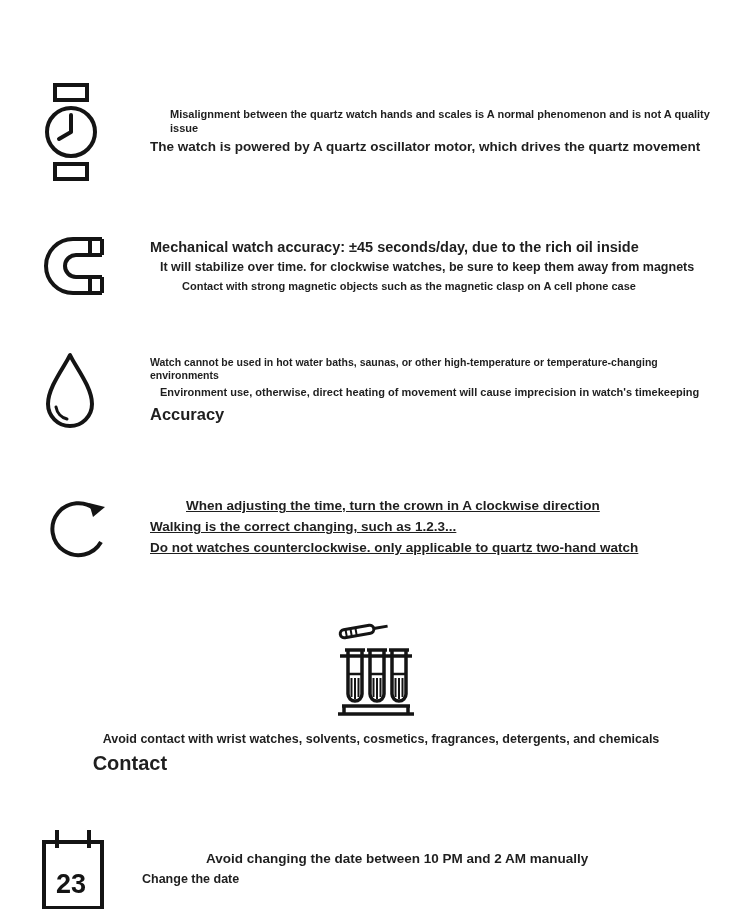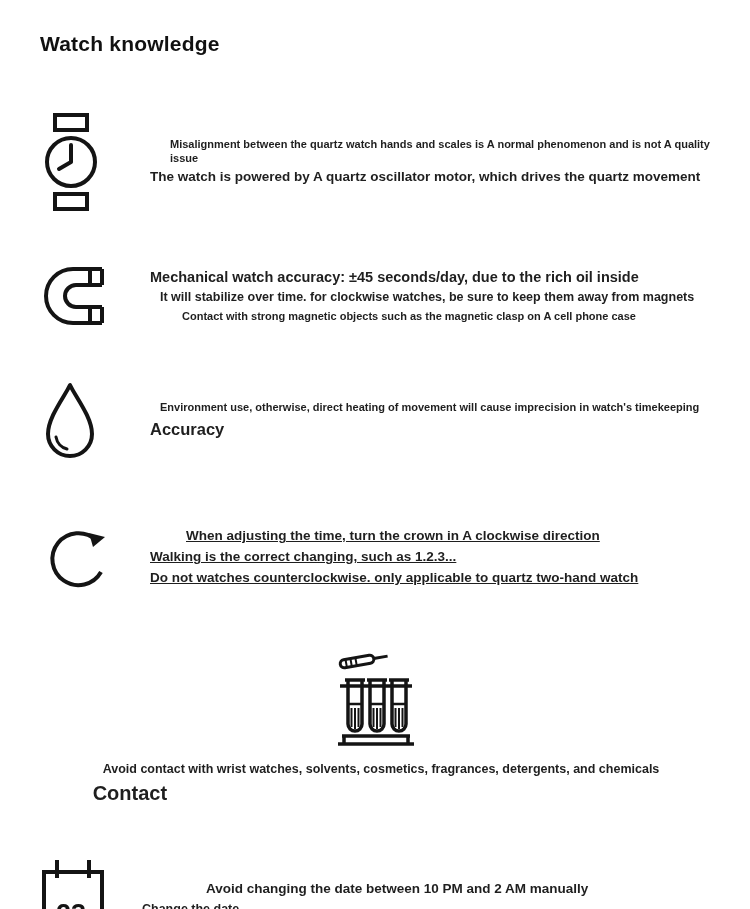--- a/index.html
+++ b/index.html
@@ -36,21 +36,20 @@
   .s4{margin-top:62px;text-decoration:underline;}
   .s5{margin-top:54px;flex-direction:column;}
   .s6{margin-top:46px;}
   svg{display:block;}
 </style>
 </head>
 <body>
 
 <div class="page">
 
-  <h1 class="title">Watch knowledge</h1>
 
   <div class="row s1">
     <div class="icon-cell">
       <svg width="62" height="100" viewBox="0 0 62 100" aria-hidden="true">
         <g fill="none" stroke="#141414" stroke-width="4">
           <rect x="15" y="3" width="32" height="15"></rect>
           <circle cx="31" cy="50" r="24"></circle>
           <path d="M31 50 V33 M31 50 L19 57" stroke-linecap="round"></path>
           <rect x="15" y="82" width="32" height="15"></rect>
         </g>
@@ -82,20 +81,21 @@
   <div class="row s3">
     <div class="icon-cell">
       <svg width="60" height="78" viewBox="0 0 60 78" aria-hidden="true">
         <g fill="none" stroke="#141414">
           <path d="M30 3 C25 14 8 35 8 52 A22 22 0 0 0 52 52 C52 35 35 14 30 3 Z" stroke-width="4" stroke-linejoin="round"></path>
           <path d="M16 55 A15 15 0 0 0 27 67" stroke-width="3" stroke-linecap="round"></path>
         </g>
       </svg>
     </div>
     <div class="text-cell">
+      <p class="line fs10">Watch cannot be used in hot water baths, saunas, or other high-temperature or temperature-changing environments</p>
       <p class="line fs11 in1">Environment use, otherwise, direct heating of movement will cause imprecision in watch's timekeeping</p>
       <p class="line fs16">Accuracy</p>
     </div>
   </div>
 
   <div class="row s4">
     <div class="icon-cell">
       <svg width="70" height="72" viewBox="0 0 70 72" aria-hidden="true">
         <path d="M61 50 A26 26 0 1 1 56 18" fill="none" stroke="#141414" stroke-width="4"></path>
         <polygon points="65,15 49,11 53,25" fill="#141414"></polygon>

